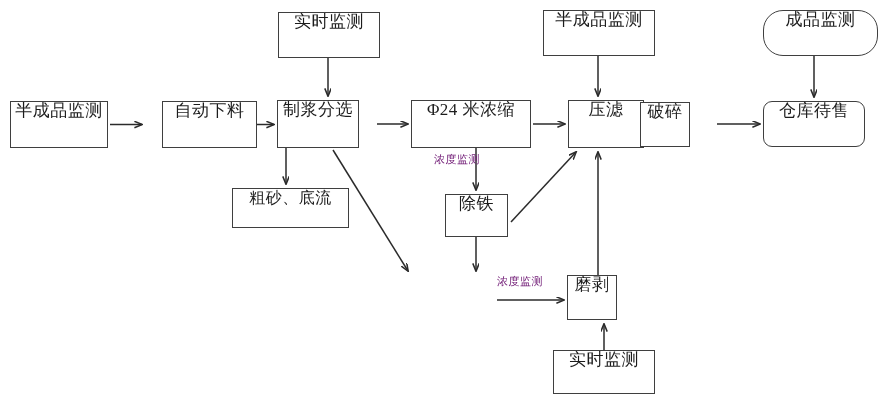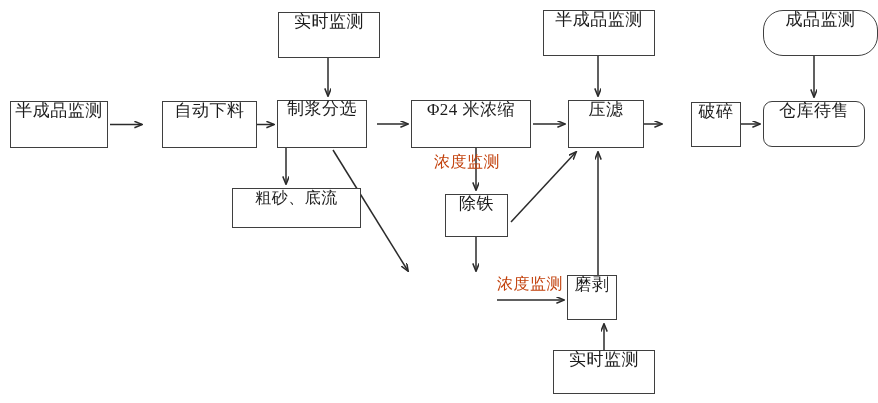--- a/index.html
+++ b/index.html
@@ -25,22 +25,22 @@
     color: #1c1c1c;
     font-size: 17px;
     line-height: 1.1;
     letter-spacing: 0.5px;
     white-space: nowrap;
     z-index: 3;
   }
   .node.small { font-size: 16px; }
   .edge-label {
     position: absolute;
-    color: #c2410c;
-    font-size: 16px;
+    color: #701a75;
+    font-size: 11px;
     letter-spacing: 0.5px;
     white-space: nowrap;
     background: transparent;
     z-index: 4;
   }
   svg.wires {
     position: absolute;
     left: 0;
     top: 0;
     width: 878px;
@@ -95,53 +95,53 @@
   </svg>
 
   <div class="node" style="left:10px;top:101px;width:98px;height:47px;">
     <span>半成品监测</span>
   </div>
 
   <div class="node" style="left:146px;top:101px;width:95px;height:47px;margin-left:16px;">
     <span>自动下料</span>
   </div>
 
-  <div class="node" style="left:277px;top:100px;width:90px;height:48px;font-family:Liberation Mono, monospace;">
+  <div class="node" style="left:277px;top:100px;width:82px;height:48px;">
     <span>制浆分选</span>
   </div>
 
   <div class="node" style="left:411px;top:100px;width:120px;height:48px;">
     <span>Φ24 米浓缩</span>
   </div>
 
   <div class="node" style="left:568px;top:100px;width:76px;height:48px;">
     <span>压滤</span>
   </div>
 
-  <div class="node" style="left:691px;top:102px;width:50px;height:45px;">
+  <div class="node" style="left:640px;top:102px;width:50px;height:45px;">
     <span>破碎</span>
   </div>
 
   <div class="node" style="left:763px;top:101px;width:102px;height:46px;border-radius:9px;">
     <span>仓库待售</span>
   </div>
 
   <div class="node" style="left:278px;top:12px;width:102px;height:46px;">
     <span>实时监测</span>
   </div>
 
   <div class="node" style="left:543px;top:10px;width:112px;height:46px;">
     <span>半成品监测</span>
   </div>
 
   <div class="node" style="left:763px;top:10px;width:115px;height:46px;border-radius:20px;">
     <span>成品监测</span>
   </div>
 
-  <div class="node small" style="left:232px;top:188px;width:129px;height:40px;">
+  <div class="node small" style="left:232px;top:188px;width:117px;height:40px;">
     <span>粗砂、底流</span>
   </div>
 
   <div class="node" style="left:445px;top:194px;width:63px;height:43px;">
     <span>除铁</span>
   </div>
 
 
   <div class="node" style="left:567px;top:275px;width:50px;height:45px;">
     <span>磨剥</span>

